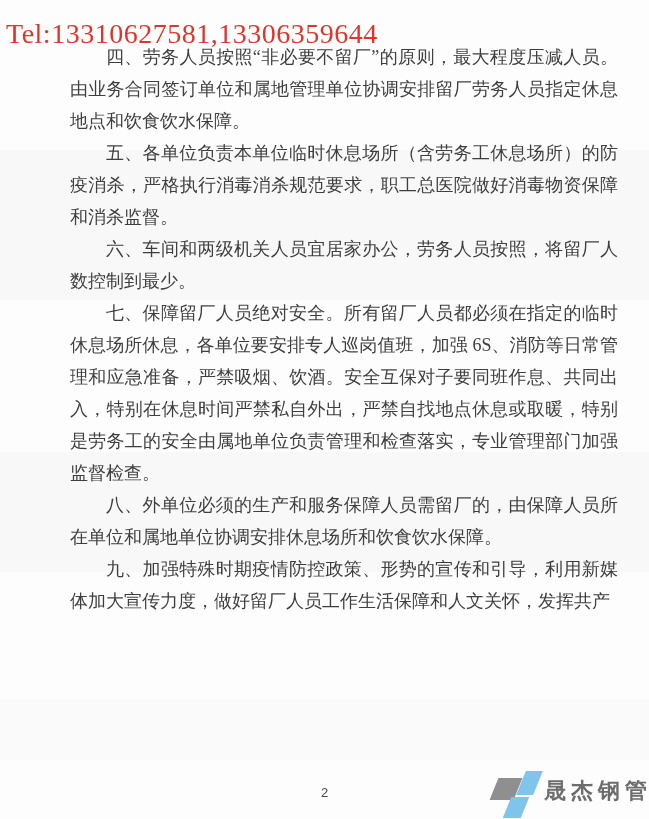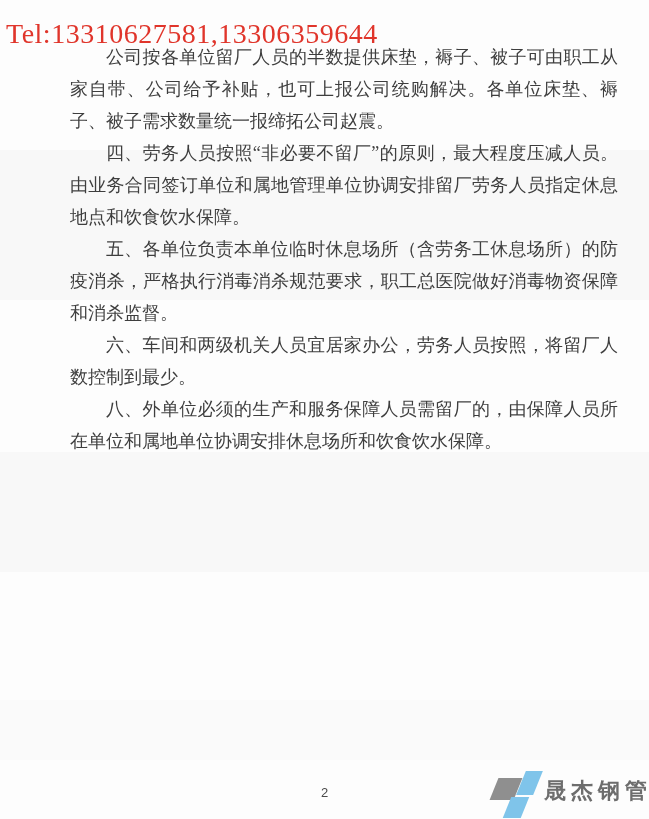--- a/index.html
+++ b/index.html
@@ -116,25 +116,26 @@
 
 <div class="page">
 
   <div class="scan-band band-1"></div>
   <div class="scan-band band-2"></div>
   <div class="scan-band band-3"></div>
 
   <div class="tel-banner">Tel:13310627581,13306359644</div>
 
   <div class="doc-body">
-    <p>公司按各单位留厂人员的半数提供床垫，褥子、被子可由职工从家自带、公司给予补贴，也可上报公司统购解决。各单位床垫、褥子、被子需求数量统一报缔拓公司赵震。</p>
     <p>四、劳务人员按照“非必要不留厂”的原则，最大程度压减人员。由业务合同签订单位和属地管理单位协调安排留厂劳务人员指定休息地点和饮食饮水保障。</p>
     <p>五、各单位负责本单位临时休息场所（含劳务工休息场所）的防疫消杀，严格执行消毒消杀规范要求，职工总医院做好消毒物资保障和消杀监督。</p>
     <p>六、车间和两级机关人员宜居家办公，劳务人员按照，将留厂人数控制到最少。</p>
+    <p>七、保障留厂人员绝对安全。所有留厂人员都必须在指定的临时休息场所休息，各单位要安排专人巡岗值班，加强 6S、消防等日常管理和应急准备，严禁吸烟、饮酒。安全互保对子要同班作息、共同出入，特别在休息时间严禁私自外出，严禁自找地点休息或取暖，特别是劳务工的安全由属地单位负责管理和检查落实，专业管理部门加强监督检查。</p>
     <p>八、外单位必须的生产和服务保障人员需留厂的，由保障人员所在单位和属地单位协调安排休息场所和饮食饮水保障。</p>
+    <p>九、加强特殊时期疫情防控政策、形势的宣传和引导，利用新媒体加大宣传力度，做好留厂人员工作生活保障和人文关怀，发挥共产</p>
   </div>
 
   <div class="page-number">2</div>
 
   <div class="logo">
     <div class="logo-mark mark-gray"></div>
     <div class="logo-mark mark-blue-top"></div>
     <div class="logo-mark mark-blue-bottom"></div>
     <div class="logo-text">晟杰钢管</div>
   </div>

